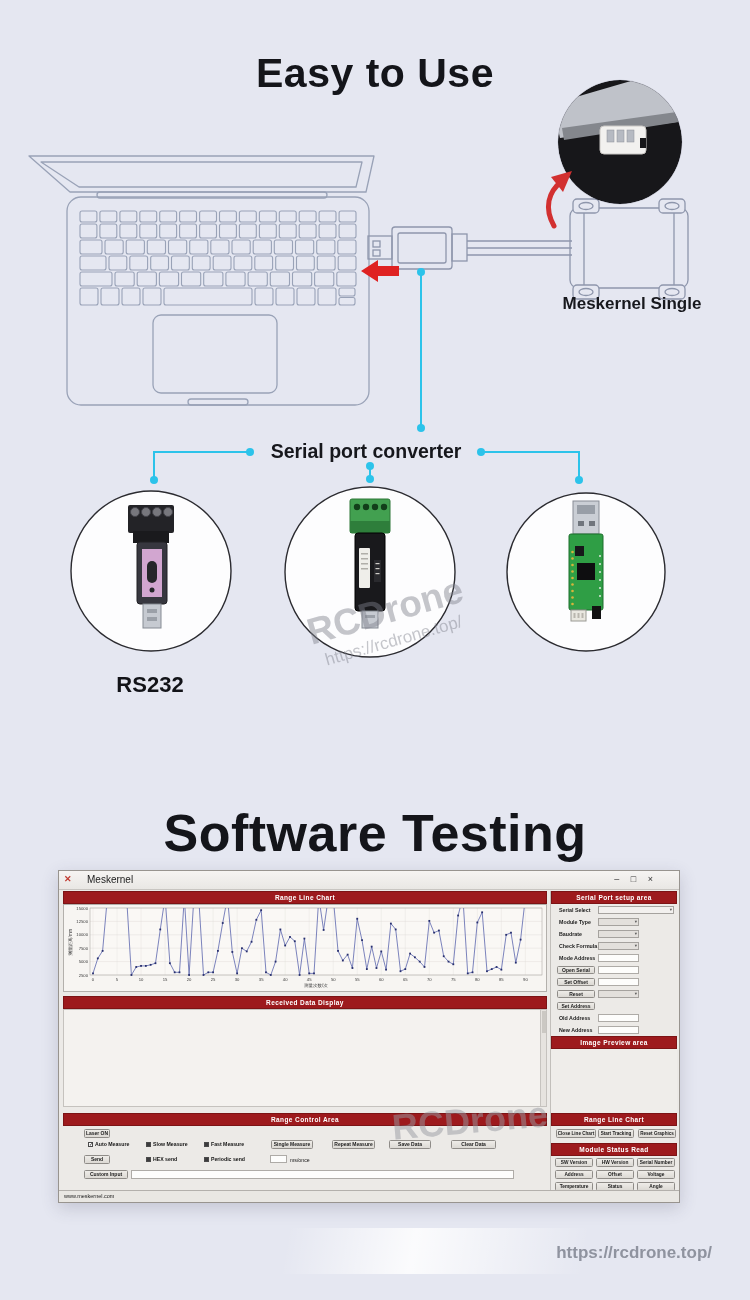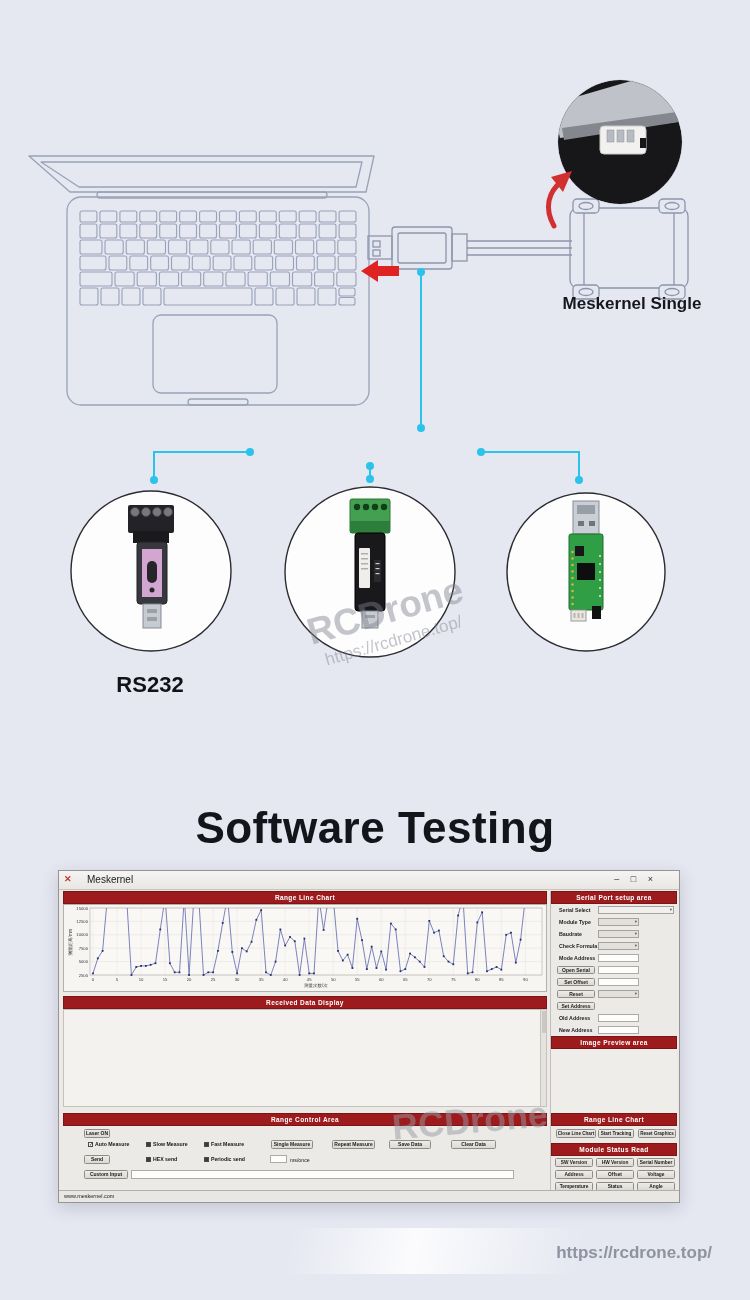--- a/index.html
+++ b/index.html
@@ -2,21 +2,21 @@
 <html><head>
 <meta charset="utf-8">
 <style>
   html,body{margin:0;padding:0;background:#e5e7f1;}
   .canvas{position:relative;width:750px;height:1300px;margin:0 auto;background:#e5e7f1;
           font-family:"Liberation Sans",sans-serif;overflow:hidden;}
   #hero-art{position:absolute;left:0;top:0;z-index:1;}
   .big-title{position:absolute;left:0;width:750px;text-align:center;font-weight:bold;
              color:#14151a;letter-spacing:.5px;z-index:2;}
   #easy-title{top:50px;font-size:41px;}
-  #software-title{top:803px;font-size:44px;}
+  #software-title{top:803px;font-size:52px;}
   #sensor-label{position:absolute;left:552px;top:294px;width:160px;text-align:center;
                 font-weight:bold;font-size:17px;color:#17181d;z-index:2;}
   #spc-label{position:absolute;left:256px;top:440px;width:220px;text-align:center;
              font-weight:bold;font-size:19.5px;color:#16171c;z-index:2;}
   .conv-label{position:absolute;top:672px;width:130px;text-align:center;font-weight:bold;
               font-size:22px;color:#121318;z-index:2;}
   #rs232-label{left:85px;} #rs485-label{left:303px;} #ttl-label{left:521px;}
   
   #wm-center{position:absolute;left:238px;top:590px;width:300px;text-align:center;
              transform:rotate(-16deg);color:rgba(126,129,140,.45);z-index:40;pointer-events:none;}
@@ -305,21 +305,23 @@
         </g>
         <rect x="571" y="610" width="15" height="11" fill="#e9e7e0" stroke="#9a9a94"></rect>
         <rect x="573.5" y="613" width="2" height="5" fill="#b9b6ae"></rect>
           <rect x="577.5" y="613" width="2" height="5" fill="#b9b6ae"></rect>
         <rect x="581.5" y="613" width="2" height="5" fill="#b9b6ae"></rect>
         <rect x="592" y="606" width="9" height="13" fill="#121212"></rect>
       </g>
     </g>
   </svg>
 
+  <div class="big-title" id="easy-title">Easy to Use</div>
   <div id="sensor-label">Meskernel Single</div>
+  <div id="spc-label">Serial port converter</div>
   <div class="conv-label" id="rs232-label">RS232</div>
   <div class="big-title" id="software-title">Software Testing</div>
 
   <div id="wm-center">
     <div class="wm-brand">RCDrone</div>
     <div class="wm-url">https://rcdrone.top/</div>
   </div>
   <div id="wm-window">RCDrone</div>
 
   <div class="app-window">

